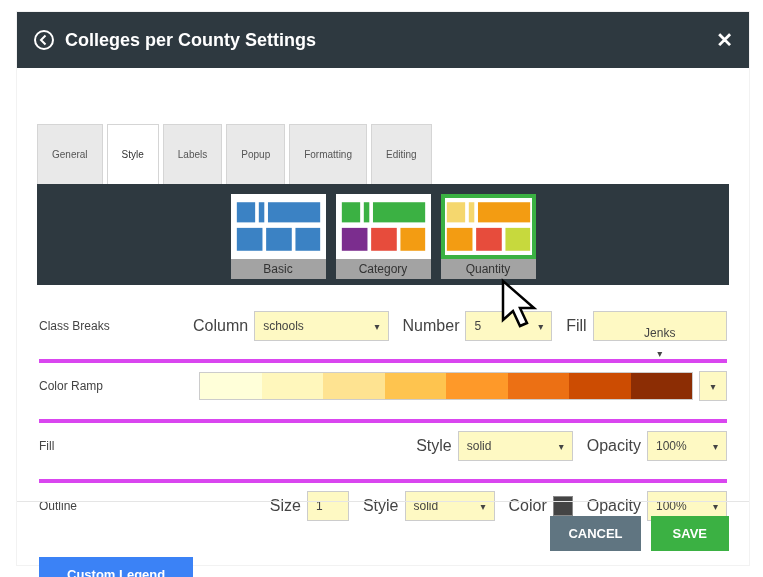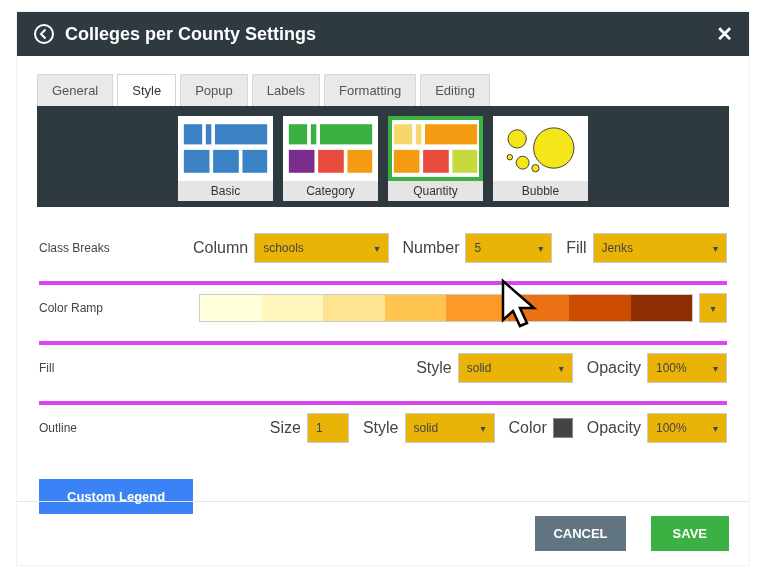--- a/index.html
+++ b/index.html
@@ -15,21 +15,21 @@
     position: absolute;
     left: 17px;
     top: 12px;
     width: 732px;
     height: 553px;
     background: #fff;
     box-shadow: 0 0 0 1px rgba(0,0,0,0.05);
   }
   .titlebar {
     background: #2e3940;
-    height: 44px;
+    height: 56px;
     display: flex;
     align-items: center;
     padding: 0 16px;
     color: #fff;
   }
   .back-icon svg { display:block; }
   .title {
     font-size: 18px;
     font-weight: bold;
     margin-left: 10px;
@@ -40,24 +40,25 @@
     padding: 18px 20px 0 20px;
   }
   .tabs {
     display: flex;
     gap: 4px;
   }
   .tab {
     background: #e9e9e9;
     border: 1px solid #d5d5d5;
     border-bottom: none;
-    padding: 8px 14px;
-    font-size: 13px;
+    padding: 24px 14px;
+    font-size: 10px;
     color: #555;
     cursor: pointer;
+    margin-top: 38px;
   }
   .tab.active {
     background: #fff;
     color: #333;
     position: relative;
     z-index: 2;
   }
   .style-panel {
     background: #2e3940;
     padding: 10px 0 6px 0;
@@ -74,21 +75,21 @@
     display:flex;
     flex-direction:column;
     border: 4px solid transparent;
     position:relative;
     cursor:pointer;
   }
   .style-card.selected { border-color:#3bb143; }
   .style-caption {
     font-size: 12px;
     color: #333;
-    background:#e5e5e5;
+    background:#a3a3a3;
     padding: 3px 0;
   }
   .card-svg { width:100%; height:100%; }
   .form-area { padding: 0 2px; }
   .row {
     display: flex;
     align-items: center;
     padding: 8px 0 18px 0;
     border-bottom: 4px solid #d946ef;
     font-size: 12px;
@@ -96,21 +97,21 @@
   }
   .row:last-of-type { border-bottom:none; }
   .row-label {
     width: 130px;
     font-size: 12px;
     color: #444;
   }
   .field-label { font-size:16px; color:#444; margin-right:6px; }
   .sel, .inp {
     border: 1px solid #ccc;
-    background:#eab308;
+    background:#fef9c3;
     height: 28px;
     font-size: 12px;
     padding: 14px 8px;
     display:flex;
     align-items:center;
     justify-content:space-between;
     gap:8px;
     cursor:pointer;
     color:#444;
   }
@@ -138,21 +139,21 @@
     cursor:pointer;
     margin-top: 18px;
   }
   .footer {
     position:absolute;
     bottom:0; left:0; right:0;
     border-top:1px solid #e5e5e5;
     padding: 14px 20px;
     display:flex;
     justify-content:flex-end;
-    gap:25px;
+    gap:10px;
   }
   .btn-cancel {
     background:#607581;
     color:#fff;
     border:none;
     padding:10px 18px;
     font-size:13px;
     font-weight:bold;
     cursor:pointer;
   }
@@ -192,22 +193,22 @@
     </span>
     <span class="title">Colleges per County Settings</span>
     <span class="close-icon">✕</span>
   </div>
 
   <div class="inner">
 
     <div class="tabs">
       <div class="tab">General</div>
       <div class="tab active">Style</div>
+      <div class="tab">Labels</div>
       <div class="tab">Popup</div>
-      <div class="tab">Labels</div>
       <div class="tab">Formatting</div>
       <div class="tab">Editing</div>
     </div>
 
     <div class="style-panel">
       <div class="style-card-wrap">
         <div class="style-card">
           <svg class="card-svg" viewBox="0 0 95 57">
             <rect x="2" y="2" width="20" height="22" fill="#3b82c4"></rect>
               <rect x="26" y="2" width="6" height="22" fill="#3b82c4"></rect>
@@ -238,50 +239,38 @@
             <rect x="2" y="2" width="20" height="22" fill="#f5d76e"></rect>
               <rect x="26" y="2" width="6" height="22" fill="#f5d76e"></rect>
               <rect x="36" y="2" width="57" height="22" fill="#f39c12"></rect>
             <rect x="2" y="30" width="28" height="25" fill="#f39c12"></rect>
               <rect x="34" y="30" width="28" height="25" fill="#e74c3c"></rect>
               <rect x="66" y="30" width="27" height="25" fill="#c7d93d"></rect>
           </svg>
         </div>
         <div class="style-caption">Quantity</div>
       </div>
-      <div class="style-card-wrap">
-        <div class="style-card">
-          <svg class="card-svg" viewBox="0 0 95 57">
-            <circle cx="62" cy="28" r="22" fill="#f4e618" stroke="#333" stroke-width="1"></circle>
-            <circle cx="22" cy="18" r="10" fill="#f4e618" stroke="#333" stroke-width="1"></circle>
-            <circle cx="28" cy="44" r="7" fill="#f4e618" stroke="#333" stroke-width="1"></circle>
-            <circle cx="14" cy="38" r="3" fill="#f4e618" stroke="#333" stroke-width="1"></circle>
-            <circle cx="42" cy="50" r="4" fill="#f4e618" stroke="#333" stroke-width="1"></circle>
-          </svg>
-        </div>
-        <div class="style-caption">Bubble</div>
-      </div>
     </div>
 
     <div class="form-area">
 
       <div class="row">
         <div class="row-label">Class Breaks</div>
         <span class="field-label" style="margin-left:30px;">Column</span>
         <div class="sel" style="width:140px;">
           <span>schools</span>
           <span class="caret">▾</span>
         </div>
         <span class="field-label" style="margin-left:14px;">Number</span>
         <div class="sel" style="width:90px;">
           <span>5</span>
           <span class="caret">▾</span>
         </div>
         <span class="field-label" style="margin-left:14px;">Fill</span>
-        <div class="sel" style="width:140px;">
+        <div class="sel" style="width:140px;flex-direction:column;">
           <span>Jenks</span>
           <span class="caret">▾</span>
         </div>
       </div>
 
       <div class="row">
         <div class="row-label">Color Ramp</div>
         <div class="ramp" style="margin-left:30px; margin-right:6px;">
           <div class="ramp-stepped">
             <div style="background:#ffffd9"></div>

